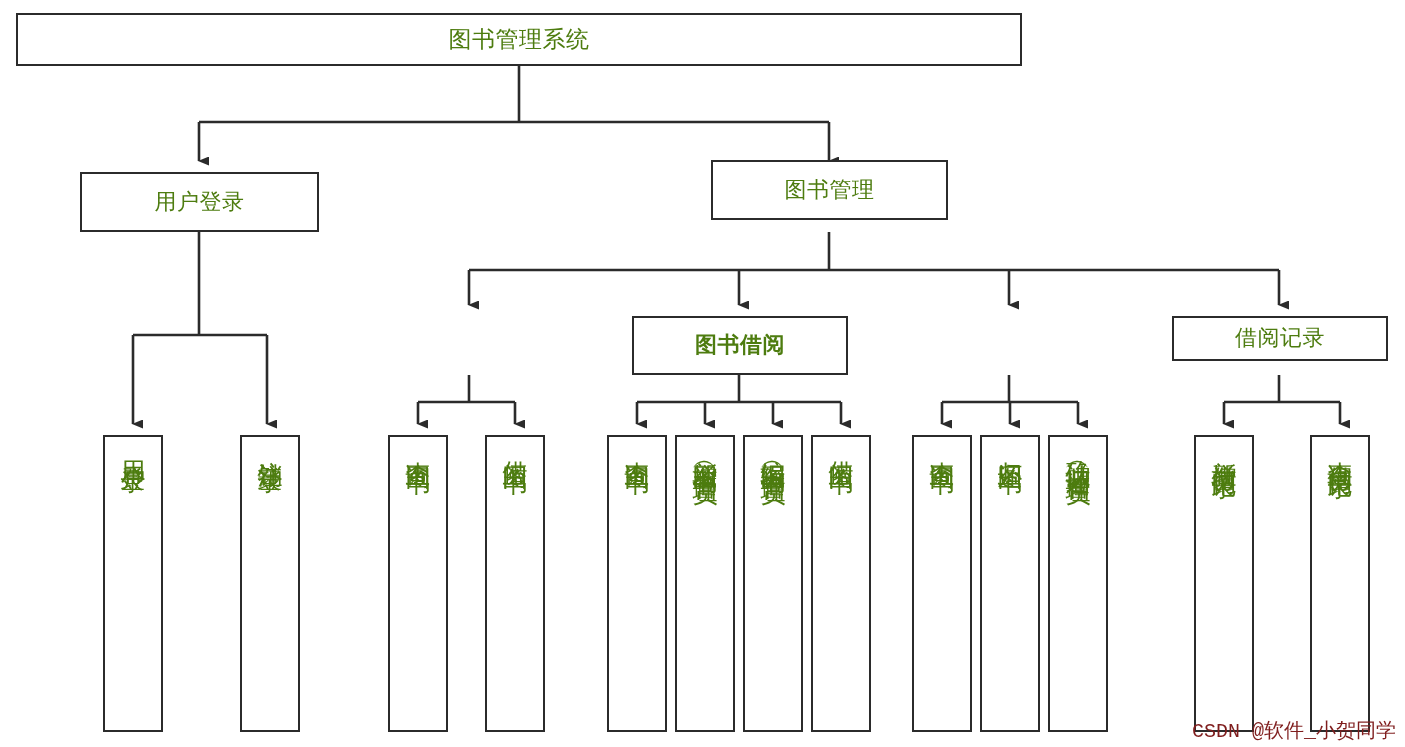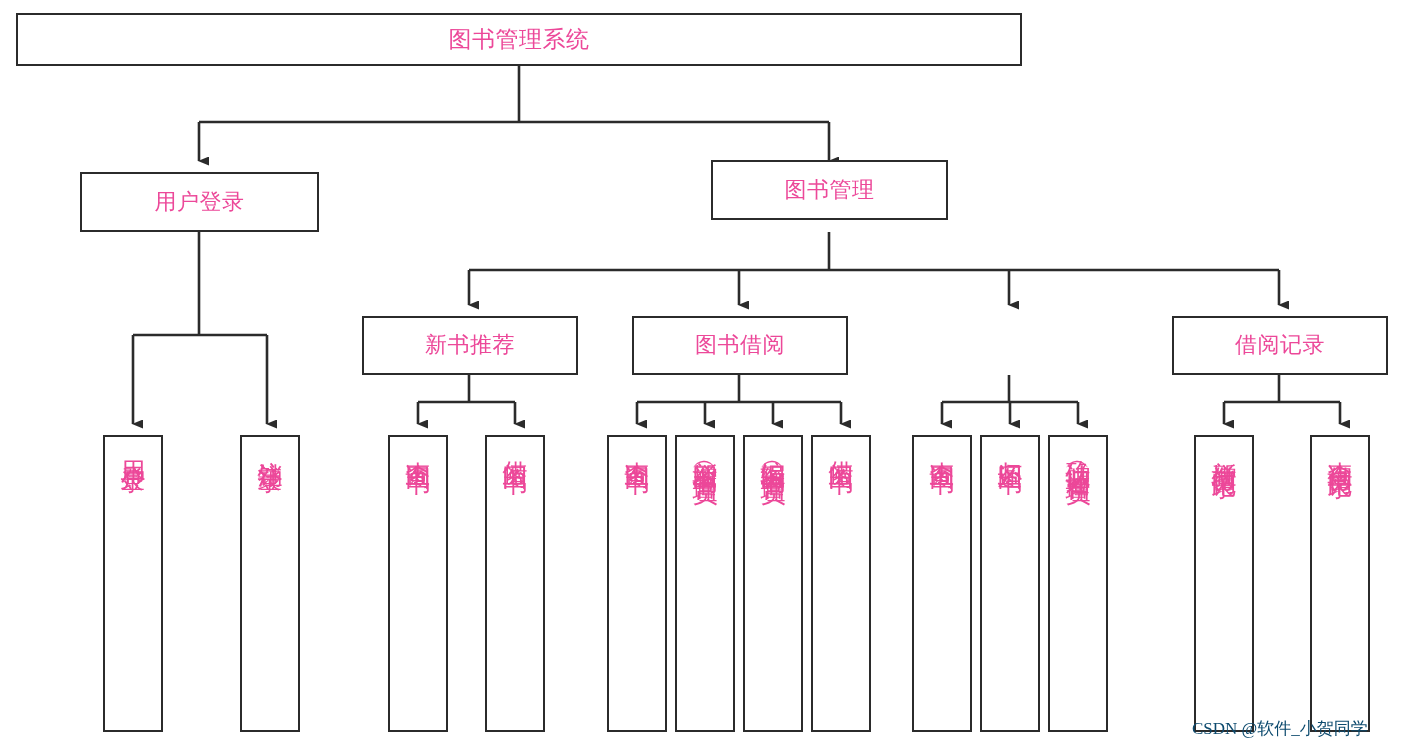--- a/index.html
+++ b/index.html
@@ -27,21 +27,21 @@
     pointer-events: none;
   }
   .node {
     position: absolute;
     box-sizing: border-box;
     background: #ffffff;
     border: 2.5px solid #2b2b2b;
     display: flex;
     align-items: center;
     justify-content: center;
-    color: #ec4899;
+    color: #4d7c0f;
     z-index: 2;
   }
   .node .label {
     display: block;
     text-align: center;
     line-height: 1.12;
     letter-spacing: 0.5px;
     white-space: nowrap;
   }
   
@@ -58,25 +58,25 @@
   .node.vert .label {
     writing-mode: vertical-rl;
     text-orientation: upright;
     font-size: 25px;
     line-height: 1.0;
     letter-spacing: 3px;
     margin: 0 auto;
   }
   .watermark {
     position: absolute;
-    font-size: 17px;
-    color: #0c4a6e;
+    font-size: 20px;
+    color: #7f1d1d;
     white-space: nowrap;
     z-index: 5;
-    font-family: Liberation Serif, serif;
+    font-family: Liberation Mono, monospace;
   }
 </style>
 </head>
 <body>
 
 <div id="canvas">
 
   <svg class="wires" viewBox="0 0 1405 747" xmlns="http://www.w3.org/2000/svg">
     <defs>
       <marker id="arrow" markerWidth="9" markerHeight="11" refX="4.5" refY="10" orient="auto" markerUnits="userSpaceOnUse">
@@ -132,27 +132,24 @@
     <span class="label">图书管理系统</span>
   </div>
 
   <div class="node horiz" style="left:80px; top:172px; width:239px; height:60px;">
     <span class="label">用户登录</span>
   </div>
   <div class="node horiz" style="left:711px; top:160px; width:237px; height:60px;">
     <span class="label">图书管理</span>
   </div>
 
-  <div class="node horiz" style="left:362px; top:316px; width:216px; height:59px;">
-    <span class="label">新书推荐</span>
-  </div>
-  <div class="node horiz" style="left:632px; top:316px; width:216px; height:59px;">
+  <div class="node horiz" style="left:632px; top:316px; width:216px; height:59px;font-weight:bold;">
     <span class="label">图书借阅</span>
   </div>
-  <div class="node horiz" style="left:1172px; top:316px; width:216px; height:59px;">
+  <div class="node horiz" style="left:1172px; top:316px; width:216px; height:45px;">
     <span class="label">借阅记录</span>
   </div>
 
   <div class="node vert" style="left:103px; top:435px; width:60px; height:297px;">
     <span class="label">用户登录</span>
   </div>
   <div class="node vert" style="left:240px; top:435px; width:60px; height:297px;">
     <span class="label">注销登录</span>
   </div>
 

